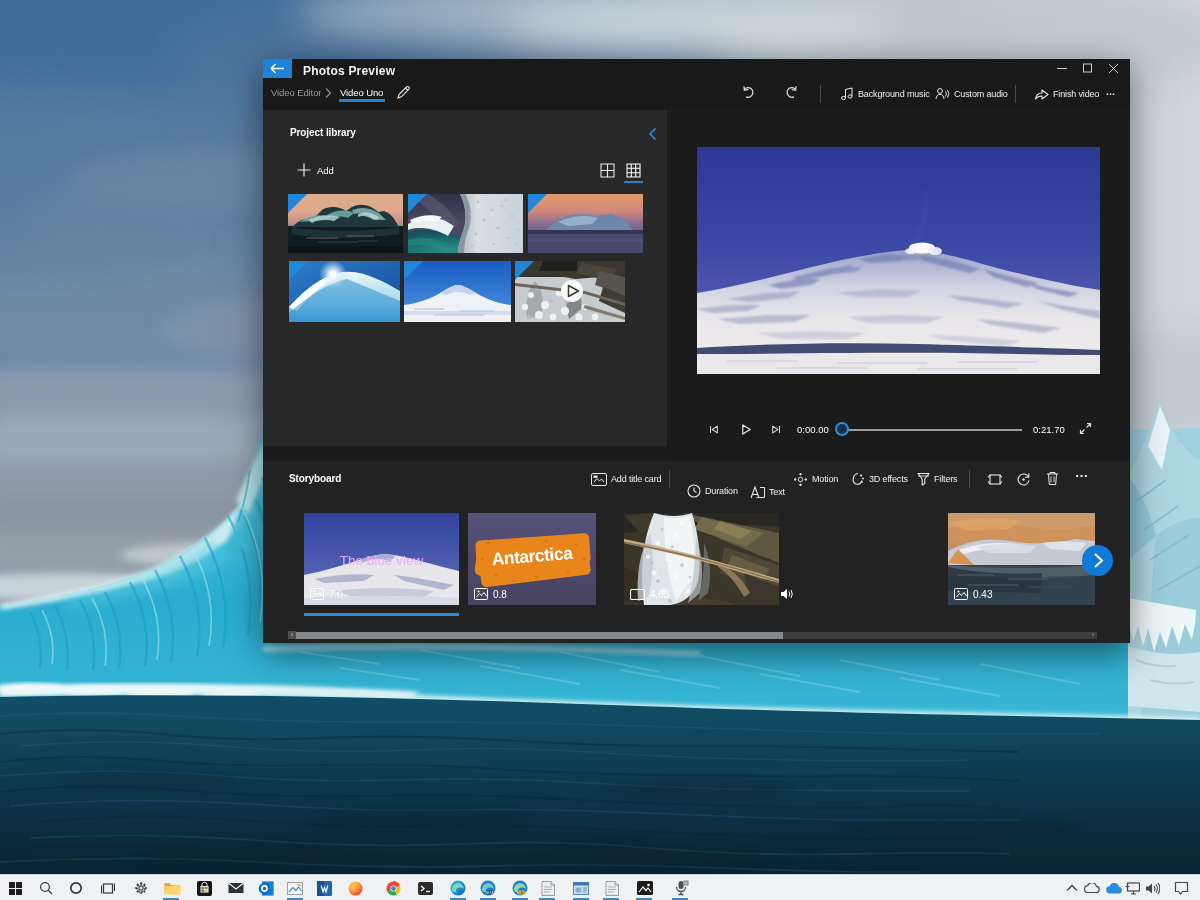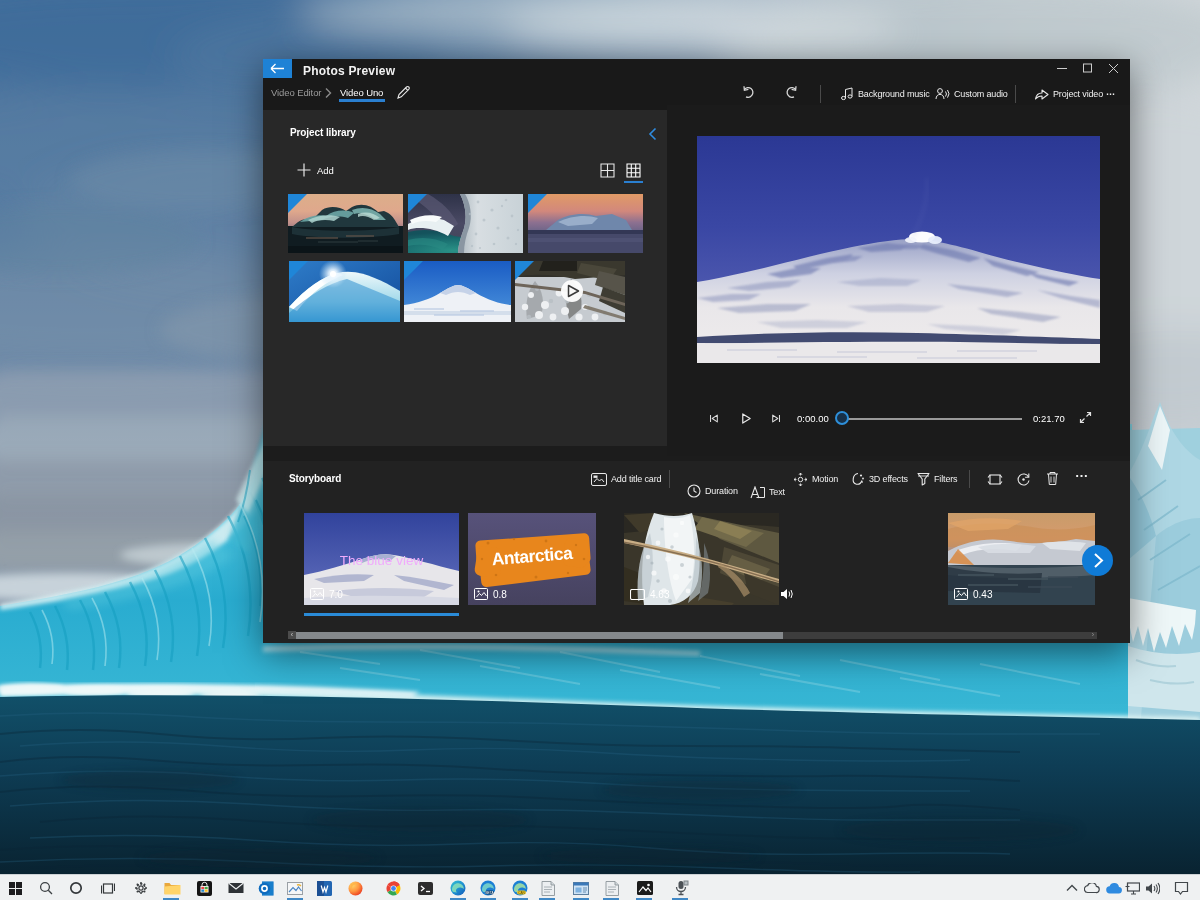--- a/index.html
+++ b/index.html
@@ -12,21 +12,21 @@
     background:#1c1c1c;box-shadow:0 10px 34px rgba(0,0,0,.5);color:#fff;}
   #titlebar{position:absolute;left:0;top:0;width:867px;height:19px;background:#191919;}
   #backbtn{position:absolute;left:0;top:0;width:29px;height:19px;background:#1e82d6;}
   #apptitle{position:absolute;left:40px;top:5px;font-size:12px;font-weight:bold;color:#f2f2f2;letter-spacing:.2px;}
   .winctl{position:absolute;top:0;width:30px;height:19px;color:#d9d9d9;text-align:center;}
   
   #toprow{position:absolute;left:0;top:19px;width:867px;height:32px;background:#191919;}
   .crumb{position:absolute;top:9px;font-size:9.5px;letter-spacing:-0.1px;}
   
   #leftpane{position:absolute;left:0;top:51px;width:404px;height:336px;background:#282828;}
-  #rightpane{position:absolute;left:404px;top:46px;width:463px;height:351px;background:#1b1b1b;}
+  #rightpane{position:absolute;left:404px;top:57px;width:463px;height:351px;background:#1b1b1b;}
   #storyboard{position:absolute;left:0;top:402px;width:867px;height:182px;background:#222222;}
   .thumb{position:absolute;overflow:hidden;}
   .corner{position:absolute;left:0;top:0;width:0;height:0;
     border-top:19px solid #1f86d8;border-right:19px solid transparent;}
   .clip{position:absolute;top:111px;height:92px;overflow:hidden;}
   .lbl{position:absolute;left:6px;bottom:5px;color:#fff;font-size:10px;display:flex;align-items:center;gap:5px;}
   .tbitem{position:absolute;top:0;height:100%;display:flex;align-items:center;gap:4px;color:#f0f0f0;font-size:9px;letter-spacing:-0.15px;white-space:nowrap;}
   
   #taskbar{position:absolute;left:0;top:874px;width:1200px;height:26px;background:#eff1f2;border-top:1px solid #cdd2d5;box-sizing:border-box;}
   .tbi{position:absolute;top:3px;width:20px;height:20px;display:flex;align-items:center;justify-content:center;}
@@ -243,21 +243,21 @@
             <path d="M1,12 c0,-3 2,-4.6 4,-4.6 c2,0 4,1.6 4,4.6" stroke="#e8e8e8" stroke-width="1" fill="none"></path>
             <path d="M10.5,4.5 q2,2.5 0,5 M12.5,3 q3,3.8 0,7.6" stroke="#e8e8e8" stroke-width="1" fill="none"></path>
           </svg>
         <span>Custom audio</span>
       </div>
       <div class="abs" style="left:752px;top:7px;width:1px;height:18px;background:#4a4a4a;"></div>
       <div class="tbitem" style="left:771px;">
         <svg width="15" height="14" viewBox="0 0 15 14">
             <path d="M8,6 C4,6 2,9 1.5,12 C3.5,9.5 5,9 8,9 V12 L14,7.5 L8,3 Z" stroke="#e8e8e8" stroke-width="1.1" fill="none" stroke-linejoin="round"></path>
           </svg>
-        <span>Project video</span>
+        <span>Finish video</span>
       </div>
       <div class="tbitem" style="left:843px;letter-spacing:1.5px;font-weight:bold;">⋯</div>
     </div>
     <div id="leftpane">
       <div class="abs" style="left:27px;top:17px;font-size:10px;font-weight:bold;letter-spacing:-0.1px;">Project library</div>
       <svg class="abs" style="left:385px;top:17px;" width="10" height="14" viewBox="0 0 10 14">
           <path d="M7.5,1.5 L2,7 L7.5,12.5" stroke="#2f8ce0" stroke-width="1.6" fill="none"></path>
         </svg>
       <svg class="abs" style="left:34px;top:53px;" width="14" height="14" viewBox="0 0 14 14">
           <path d="M7,0.5 V13.5 M0.5,7 H13.5" stroke="#e8e8e8" stroke-width="1.2"></path>

